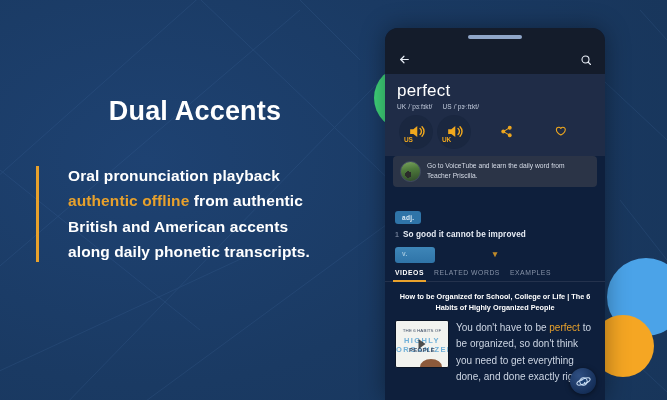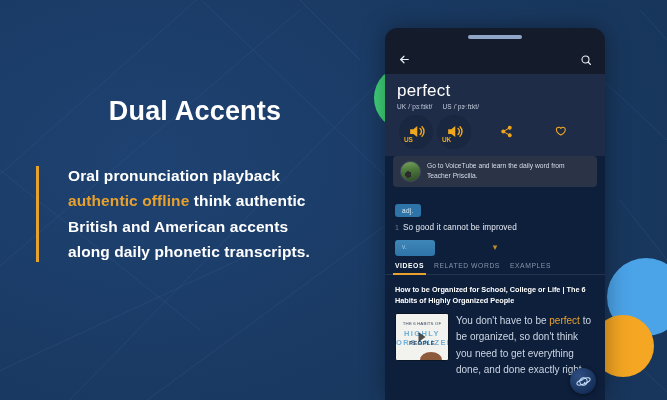--- a/index.html
+++ b/index.html
@@ -181,21 +181,21 @@
       linear-gradient(170deg, #7aa35d 0%, #4e7a3c 40%, #2f4a2a 100%);
     border: 1px solid #424d62;
   }
   .banner-text {
     color: #d7dde8;
     font-size: 6.7px;
     line-height: 1.45;
   }
 
   
-  .defs { padding: 12px 10px 0 10px; }
+  .defs { padding: 19px 10px 0 10px; font-weight: bold; }
   .pos-tag {
     display: inline-block;
     background: #2f74a8;
     color: #dbeaf5;
     font-size: 6.5px;
     padding: 3px 7px;
     border-radius: 3px;
     letter-spacing: .3px;
   }
   .def-row {
@@ -251,20 +251,21 @@
     background: #e8a12c;
   }
 
   
   .video-card { padding: 9px 10px 0 10px; }
   .video-title {
     color: #ffffff;
     font-size: 7.3px;
     font-weight: bold;
     line-height: 1.55;
+    text-align: center;
   }
   .video-body {
     display: flex;
     gap: 7px;
     margin-top: 7px;
   }
   .thumb {
     flex: 0 0 52px;
     width: 52px; height: 46px;
     border-radius: 2px;
@@ -361,21 +362,21 @@
     <h1 class="headline">Dual Accents</h1>
 
     <div class="body-wrap">
       <div class="accent-bar"></div>
 
       <div class="body-line">
         <span>Oral pronunciation playback</span>
       </div>
 
       <div class="body-line">
-        <span class="hl">authentic offline</span><span> think authentic</span>
+        <span class="hl">authentic offline</span><span> from authentic</span>
       </div>
 
       <div class="body-line">
         <span>British and American accents</span>
       </div>
 
       <div class="body-line">
         <span>along daily phonetic transcripts.</span>
       </div>
     </div>

